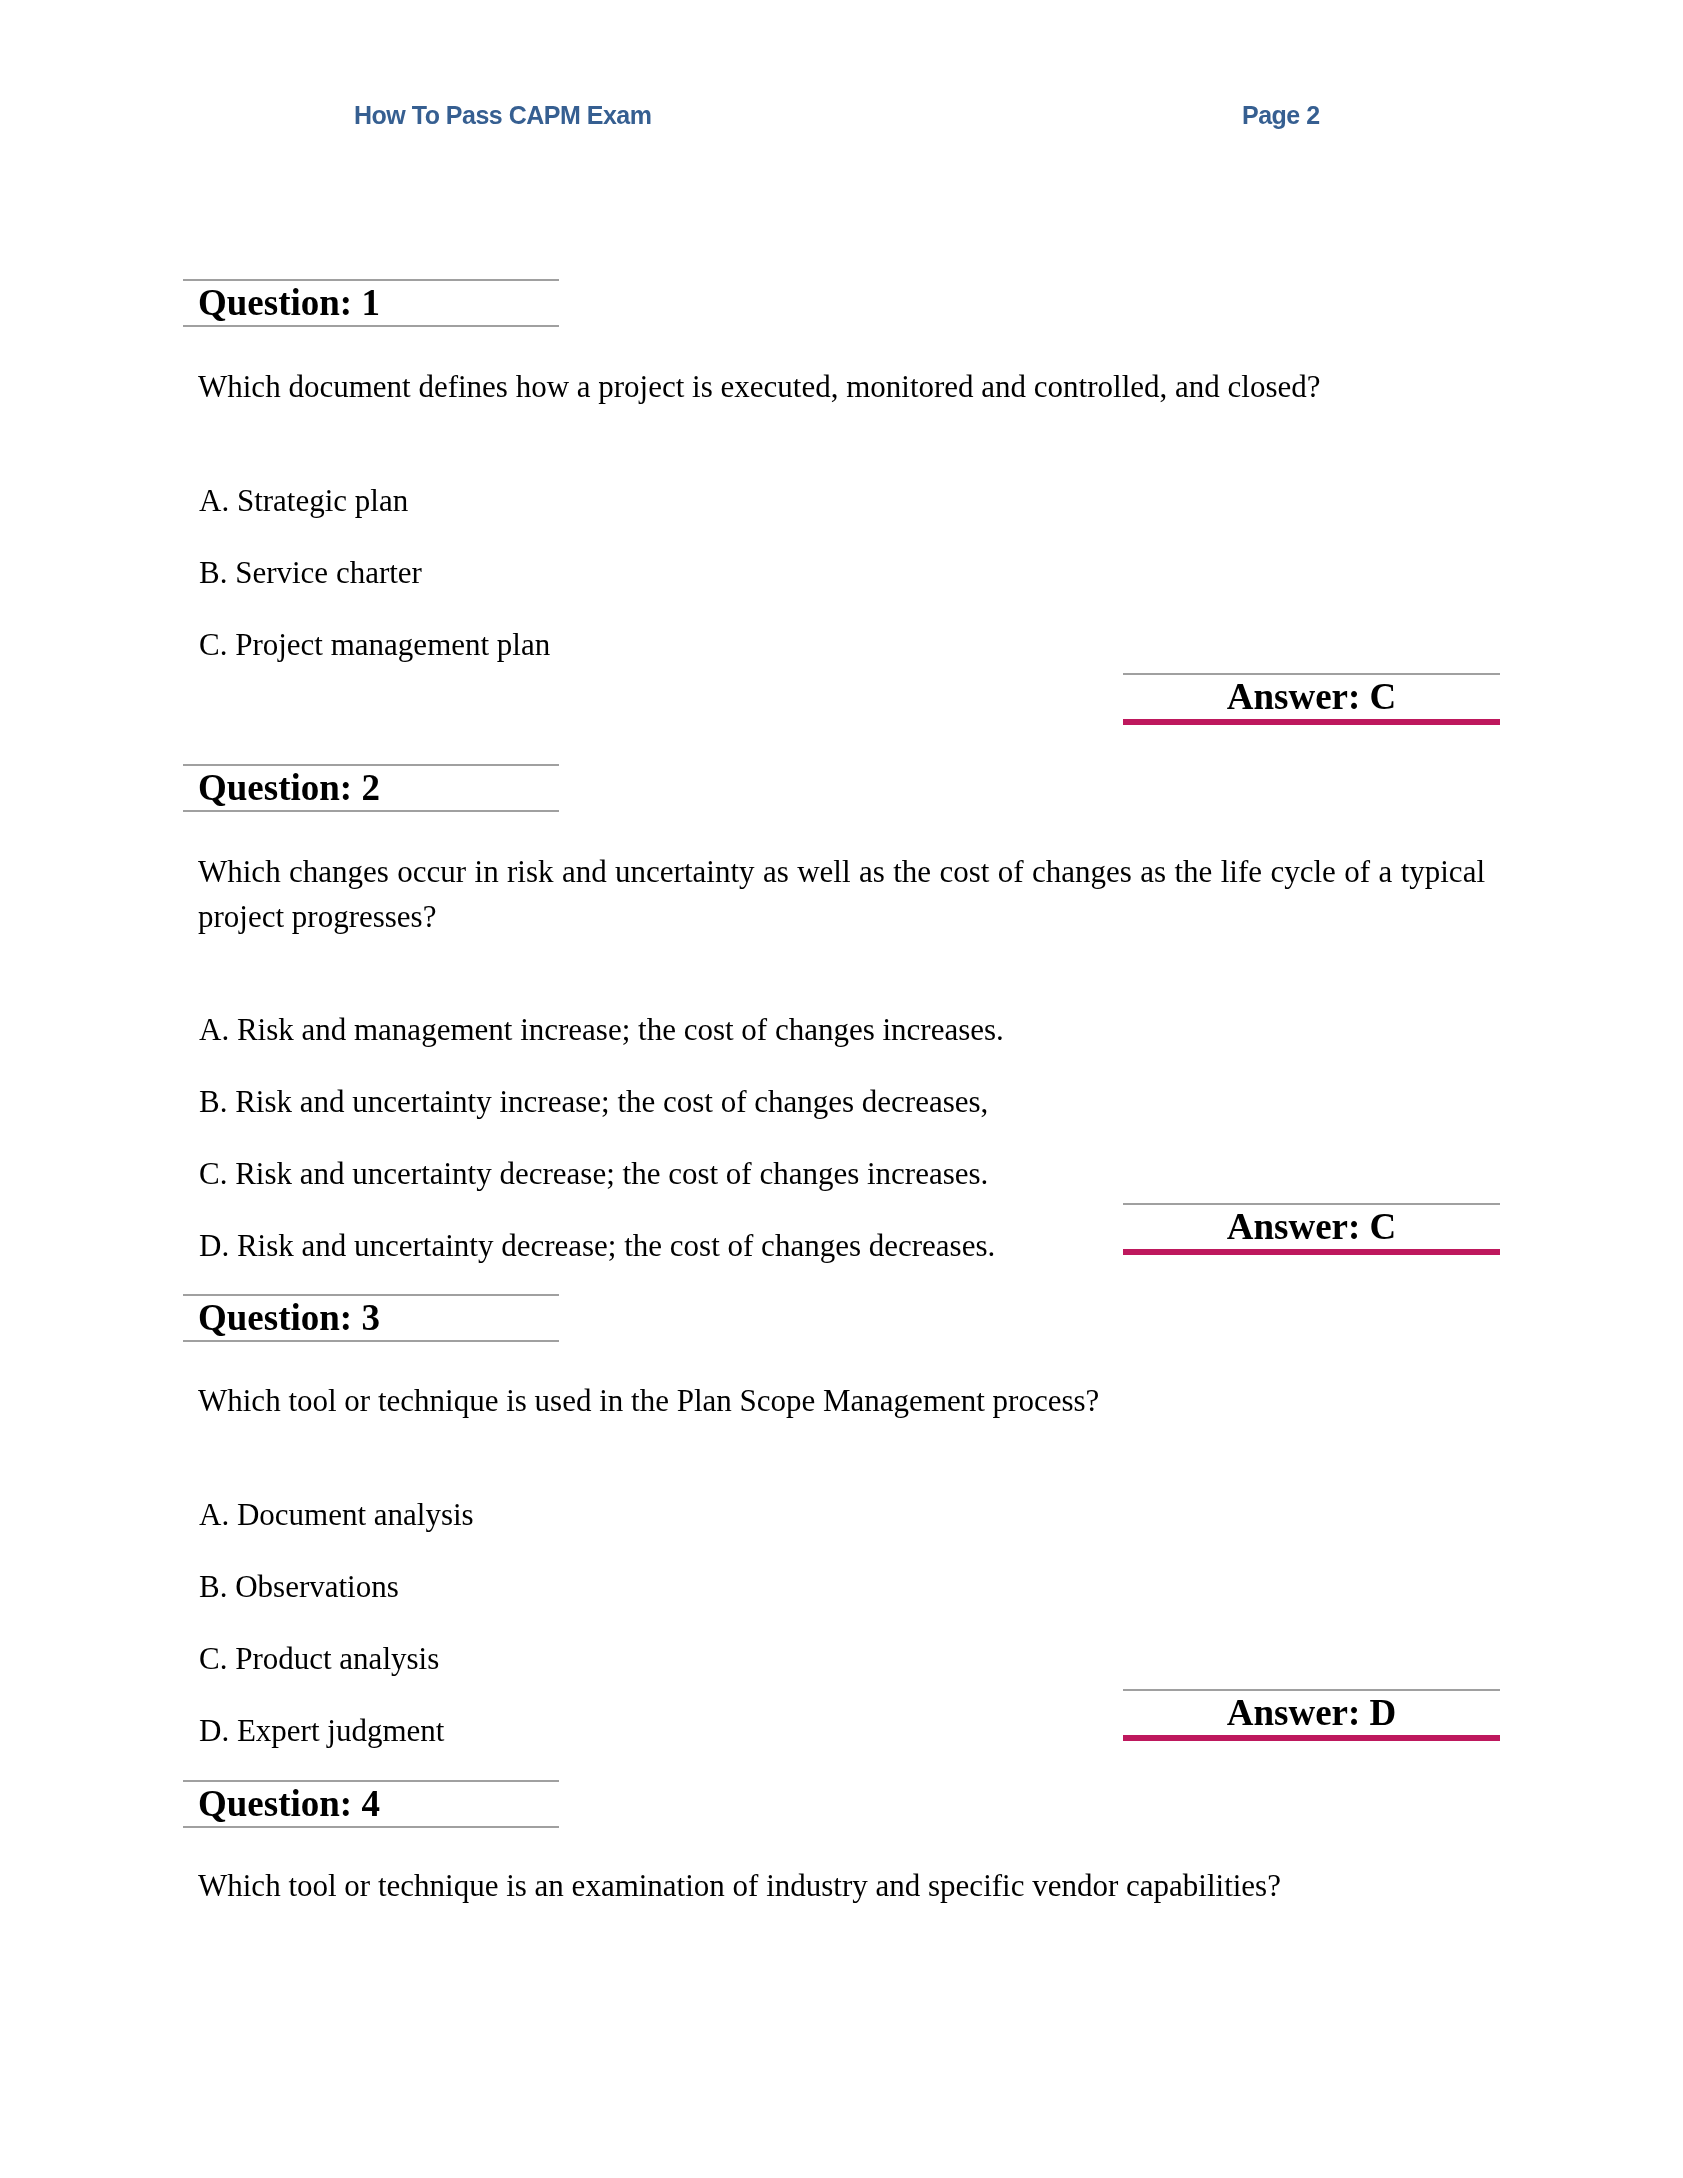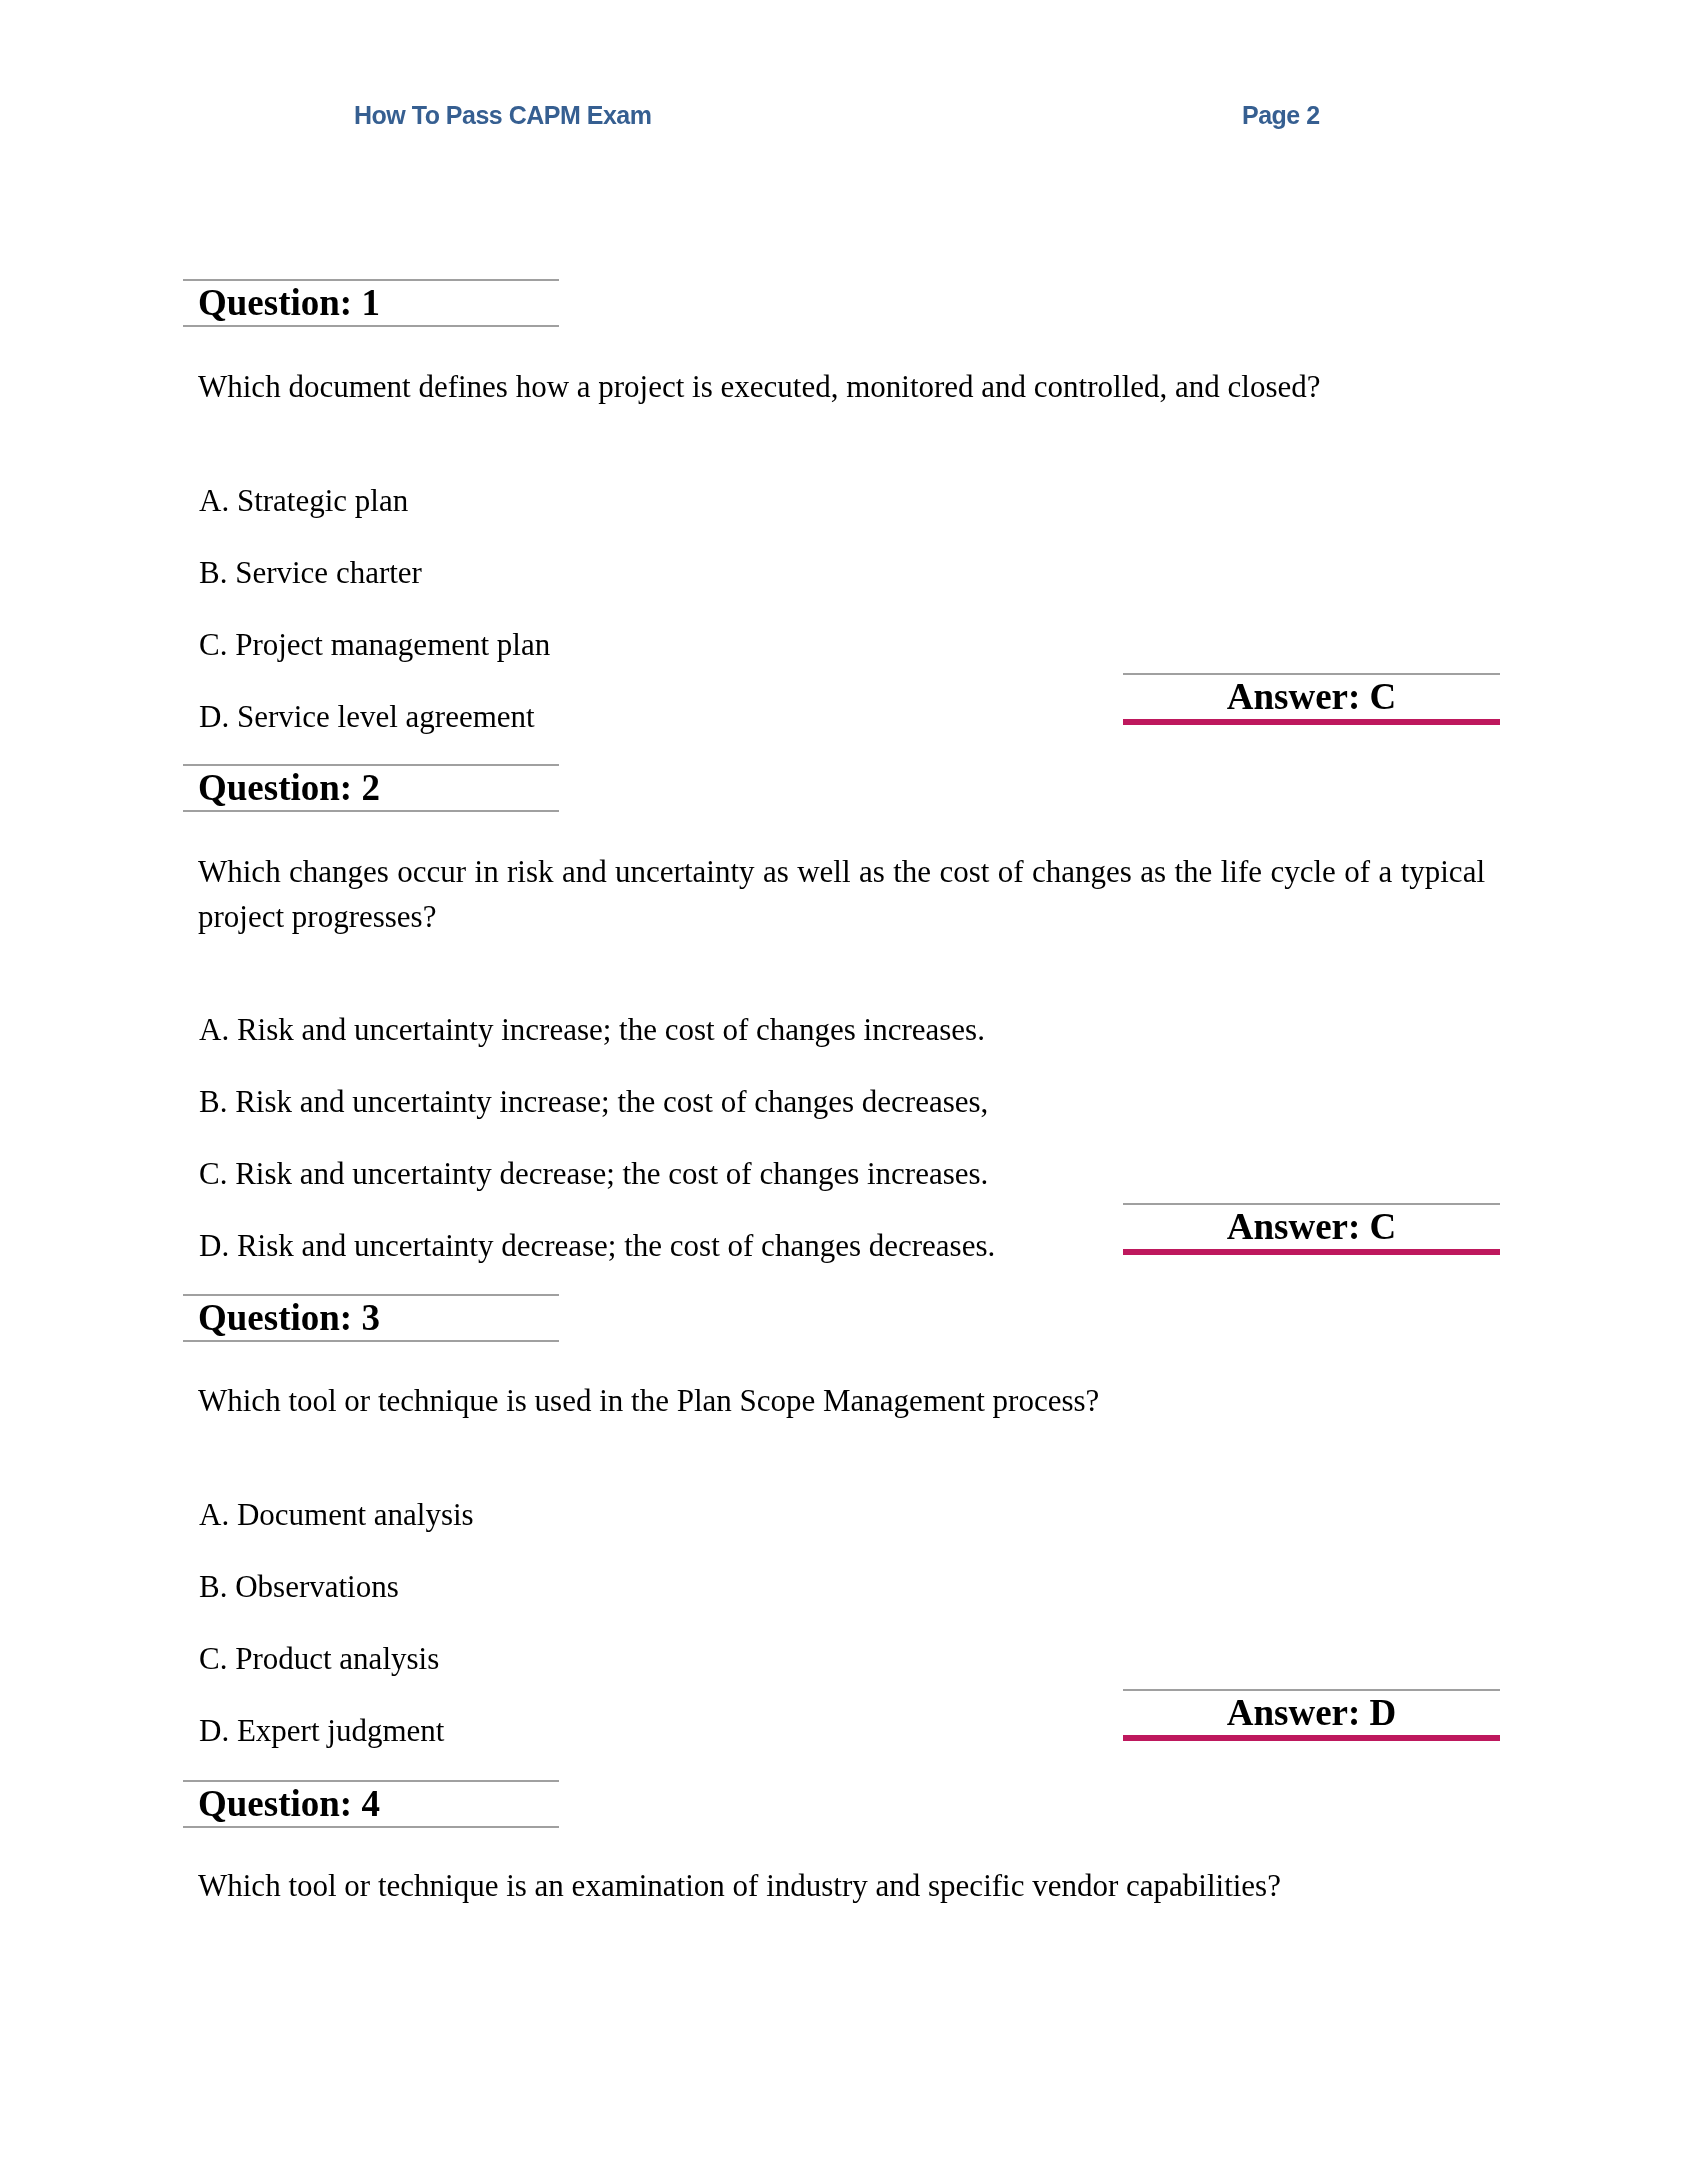--- a/index.html
+++ b/index.html
@@ -29,34 +29,33 @@
 
 <section>
   <div class="qbox" style="top:279px;">
     <span>Question: 1</span>
   </div>
   <div class="qtext" style="top:364px;">Which document defines how a project is executed, monitored and controlled, and closed?</div>
   <ul class="opts" style="top:451px;">
     <li>A. Strategic plan</li>
     <li>B. Service charter</li>
     <li>C. Project management plan</li>
-    <li>D. Service level agreement</li>
   </ul>
   <div class="abox" style="top:673px;">
     <span>Answer: C</span>
   </div>
 </section>
 
 <section>
   <div class="qbox" style="top:764px;">
     <span>Question: 2</span>
   </div>
   <div class="qtext" style="top:849px;">Which changes occur in risk and uncertainty as well as the cost of changes as the life cycle of a typical project progresses?</div>
   <ul class="opts" style="top:980px;">
-    <li>A. Risk and uncertainty increase; the cost of changes increases.</li>
+    <li>A. Risk and management increase; the cost of changes increases.</li>
     <li>B. Risk and uncertainty increase; the cost of changes decreases,</li>
     <li>C. Risk and uncertainty decrease; the cost of changes increases.</li>
     <li>D. Risk and uncertainty decrease; the cost of changes decreases.</li>
   </ul>
   <div class="abox" style="top:1203px;">
     <span>Answer: C</span>
   </div>
 </section>
 
 <section>

